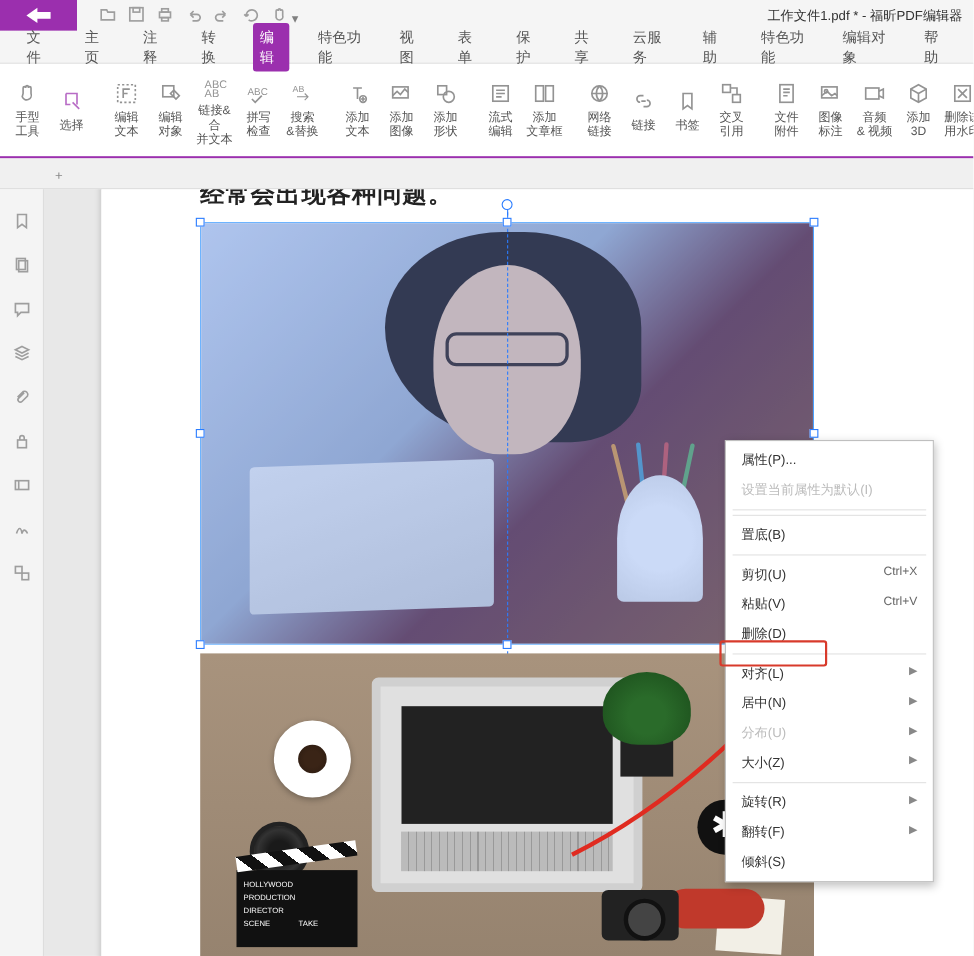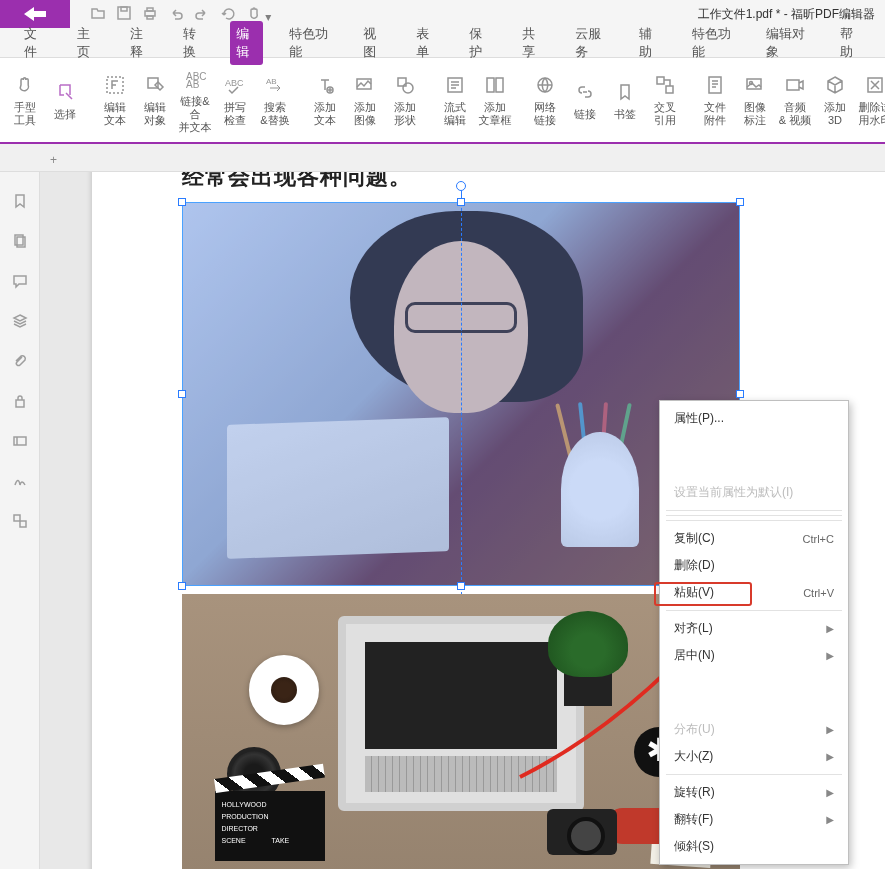--- a/index.html
+++ b/index.html
@@ -72,22 +72,22 @@
   .camera::after { content:""; position:absolute; left:20px; top:8px; width:30px; height:30px; border-radius:50%; background:#444; border:4px solid #111; }
   .paper { position:absolute; right:5%; bottom:2%; width:60px; height:50px; background:#f2efe6; transform:rotate(4deg); }
   .clap { position:absolute; left:6%; bottom:4%; width:110px; height:70px; background:#111; }
   .clap::before { content:""; position:absolute; top:-12px; left:0; width:100%; height:14px; background:repeating-linear-gradient(45deg,#fff 0 10px,#111 10px 20px); transform:rotate(-8deg); transform-origin:left; }
   .clap .t { position:absolute; color:#fff; font-size:7px; left:6px; }
   .lens { position:absolute; left:8%; top:55%; width:54px; height:54px; border-radius:50%; background:radial-gradient(circle,#1a1a1a 30%,#333 60%,#000 100%); border:4px solid #222; }
   
   .arrow-annot { position:absolute; left:460px; top:435px; width:220px; height:180px; pointer-events:none; z-index:50; }
   
   .context-menu { position: absolute; right: 36px; top: 400px; width: 190px; background: #fff; border: 1px solid #bfbfbf; box-shadow: 2px 3px 8px rgba(0,0,0,0.25); padding: 4px 0; z-index: 100; }
-  .context-menu .mi { padding: 5px 14px; font-size: 12px; display: flex; justify-content: space-between; align-items: center; cursor: pointer; color:#333; }
-  .context-menu .mi.disabled { color: #bcbcbc; cursor: default; margin-top: 47px; }
+  .context-menu .mi { padding: 5px 14px; font-size: 12px; display: flex; justify-content: space-between; cursor: pointer; color:#333; }
+  .context-menu .mi.disabled { color: #bcbcbc; cursor: default; }
   .context-menu .sep { height: 1px; background: #e2e2e2; margin: 4px 6px; }
   .context-menu .mi .sc { color: #666; font-size: 11px; }
   .context-menu .mi .sub { color: #888; font-size: 10px; }
   .context-menu .hl { position: absolute; border: 2px solid #d83a2b; border-radius: 3px; pointer-events: none; }
   
   svg.stroke path, svg.stroke rect, svg.stroke circle, svg.stroke line, svg.stroke polyline { fill:none; stroke:#666; stroke-width:1.5; }
 </style>
 </head>
 <body>
 
@@ -479,31 +479,34 @@
 
 <div class="context-menu">
   <div class="mi">
       <span>属性(P)...</span>
     </div>
   <div class="mi disabled">
       <span>设置当前属性为默认(I)</span>
     </div>
   <div class="sep"></div>
   <div class="sep"></div>
+  <div class="mi">
+      <span>置底(B)</span>
+    </div>
   <div class="sep"></div>
   <div class="mi">
-      <span>复制(C)</span>
-      <span class="sc">Ctrl+C</span>
-    </div>
-  <div class="mi">
-      <span>删除(D)</span>
+      <span>剪切(U)</span>
+      <span class="sc">Ctrl+X</span>
     </div>
   <div class="mi">
       <span>粘贴(V)</span>
       <span class="sc">Ctrl+V</span>
+    </div>
+  <div class="mi">
+      <span>删除(D)</span>
     </div>
   <div class="sep"></div>
   <div class="mi">
       <span>对齐(L)</span>
       <span class="sub">▶</span>
     </div>
   <div class="mi">
       <span>居中(N)</span>
       <span class="sub">▶</span>
     </div>

